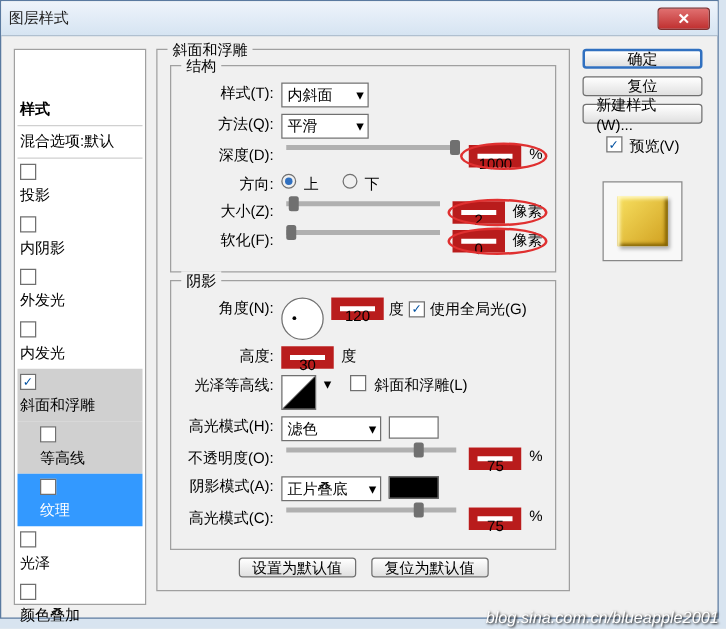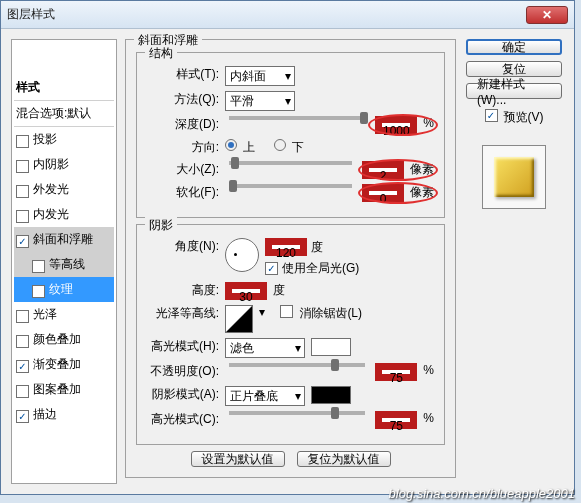--- a/index.html
+++ b/index.html
@@ -5,21 +5,21 @@
 * { box-sizing: border-box; margin: 0; padding: 0; font-family: "Microsoft YaHei", SimSun, sans-serif; font-size: 12px; }
 body { background: #d8e4f0; width: 581px; height: 503px; overflow: hidden; }
 .window { width: 575px; height: 495px; background: #f0f0f0; border: 1px solid #5a7aa0; position: relative; }
 .titlebar { height: 28px; background: linear-gradient(#eef4fb, #d6e4f2); display: flex; align-items: center; padding: 0 6px; border-bottom: 1px solid #b0c0d0; }
 .titlebar-text { flex: 1; color: #222; }
 .close-btn { width: 42px; height: 18px; background: linear-gradient(#e07070, #c03030); border: 1px solid #803030; border-radius: 3px; display: flex; align-items: center; justify-content: center; color: #fff; font-weight: bold; }
 .body { display: flex; padding: 10px; height: calc(100% - 28px); gap: 8px; }
 .left-panel { width: 106px; border: 1px solid #a0a0a0; background: #fff; padding: 2px; }
 .left-header { font-weight: bold; padding: 4px 2px; border-bottom: 1px solid #d0d0d0; margin-top: 33px; }
 .left-sub { padding: 4px 2px; border-bottom: 1px solid #d0d0d0; }
-.style-item { display: flex; align-items: flex-end; padding: 4px 2px; gap: 4px; }
+.style-item { display: flex; align-items: flex-start; padding: 4px 2px; gap: 4px; flex-direction: column; }
 .style-item.indent { padding-left: 18px; }
 .style-item.sel { background: #3399ff; color: #fff; }
 .style-item.act { background: #d0d0d0; }
 .chk { width: 13px; height: 13px; border: 1px solid #707070; background: #fff; display: inline-flex; align-items: center; justify-content: center; font-size: 10px; color: #0050a0; }
 .chk.on::after { content: "✓"; }
 .mid-panel { flex: 1; }
 .fieldset { border: 1px solid #a0a0a0; padding: 8px 10px 10px; margin-bottom: 6px; position: relative; }
 .legend { position: absolute; top: -8px; left: 8px; background: #f0f0f0; padding: 0 4px; }
 .row { display: flex; align-items: flex-start; margin: 5px 0; gap: 6px; }
 .lbl { width: 72px; text-align: right; }
@@ -153,37 +153,37 @@
               <div class="numin">0</div>
               <span>像素</span>
               <div class="highlight" style="width:80px;height:22px;right:-4px;top:-2px"></div>
             </div>
         </div>
         <div class="fieldset">
           <div class="legend">阴影</div>
           <div class="row">
               <span class="lbl">角度(N):</span>
               <div class="angle-ctrl"></div>
-              <div style="display:flex;flex-direction:column;gap:4px">
+              <div style="display:flex;flex-direction:row;gap:4px">
                 <div style="display:flex;gap:4px;align-items:center">
                   <div class="numin">120</div>
                   <span>度</span>
                 </div>
                 <div style="display:flex;gap:4px;align-items:center">
                   <span class="chk on"></span>
                   <span>使用全局光(G)</span>
                 </div>
               </div>
             </div>
           <div class="row">
               <span class="lbl">高度:</span>
               <div class="numin">30</div>
               <span>度</span>
             </div>
-          <div class="row"><span class="lbl">光泽等高线:</span><div class="swatch-mini"></div><span>▾</span>&nbsp;<span class="chk"></span><span>消除锯齿(L)</span></div>
+          <div class="row"><span class="lbl">光泽等高线:</span><div class="swatch-mini"></div><span>▾</span>&nbsp;<span class="chk"></span><span>斜面和浮雕(L)</span></div>
           <div class="row">
               <span class="lbl">高光模式(H):</span>
               <div class="combo" style="width:80px">
                 <span>滤色</span>
               </div>
               <div class="color-box" style="background:#fff"></div>
             </div>
           <div class="row">
               <span class="lbl">不透明度(O):</span>
               <div class="slider">

